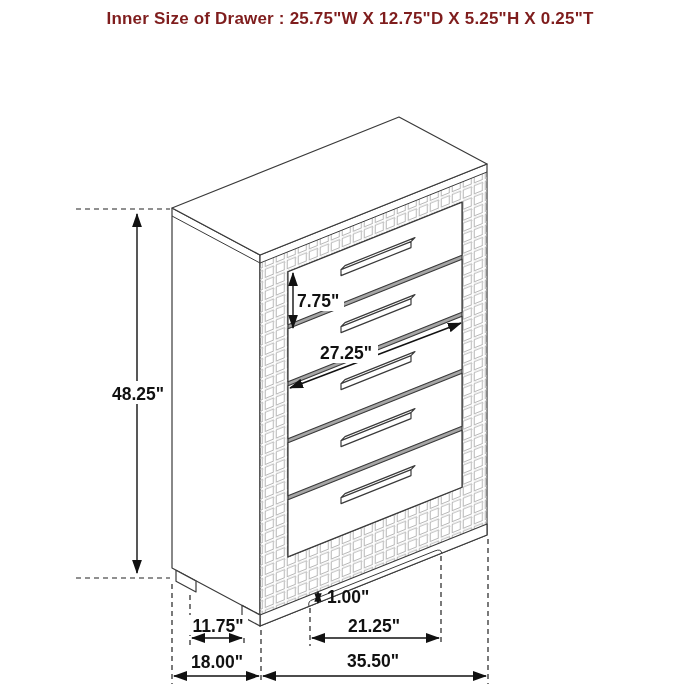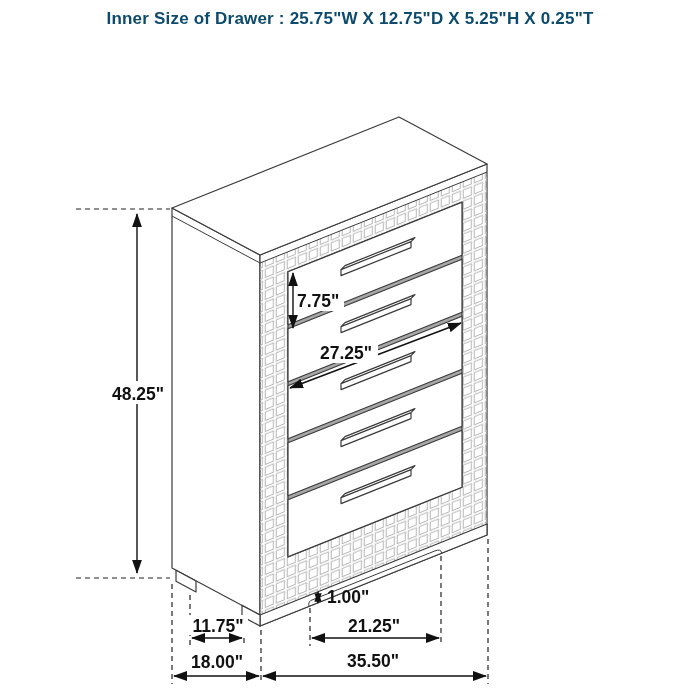--- a/index.html
+++ b/index.html
@@ -1,19 +1,19 @@
 <!DOCTYPE html>
 <html><head>
 <meta charset="utf-8">
 <style>
   html,body{margin:0;padding:0;background:#fff;}
   .page{position:relative;width:700px;height:700px;background:#fff;overflow:hidden;
         font-family:"Liberation Sans", sans-serif;}
   .title{position:absolute;top:9px;left:0;width:100%;text-align:center;
-         font-size:17px;font-weight:bold;color:#0c4a6e;letter-spacing:.2px;}
+         font-size:17px;font-weight:bold;color:#7f1d1d;letter-spacing:.2px;}
   svg{position:absolute;left:0;top:0;}
   .dimtext{font-family:"Liberation Sans", sans-serif;font-size:17.5px;font-weight:bold;fill:#111;}
   .struct{stroke:#3a3a3a;stroke-width:1.2;fill:#fff;stroke-linejoin:round;}
   .thin{stroke:#3a3a3a;stroke-width:1;fill:none;}
   .dim{stroke:#111;stroke-width:1.4;fill:none;}
   .ext{stroke:#222;stroke-width:1.2;fill:none;stroke-dasharray:5 4;}
   .labelbg{fill:#fff;}
 </style>
 </head>
 <body>

